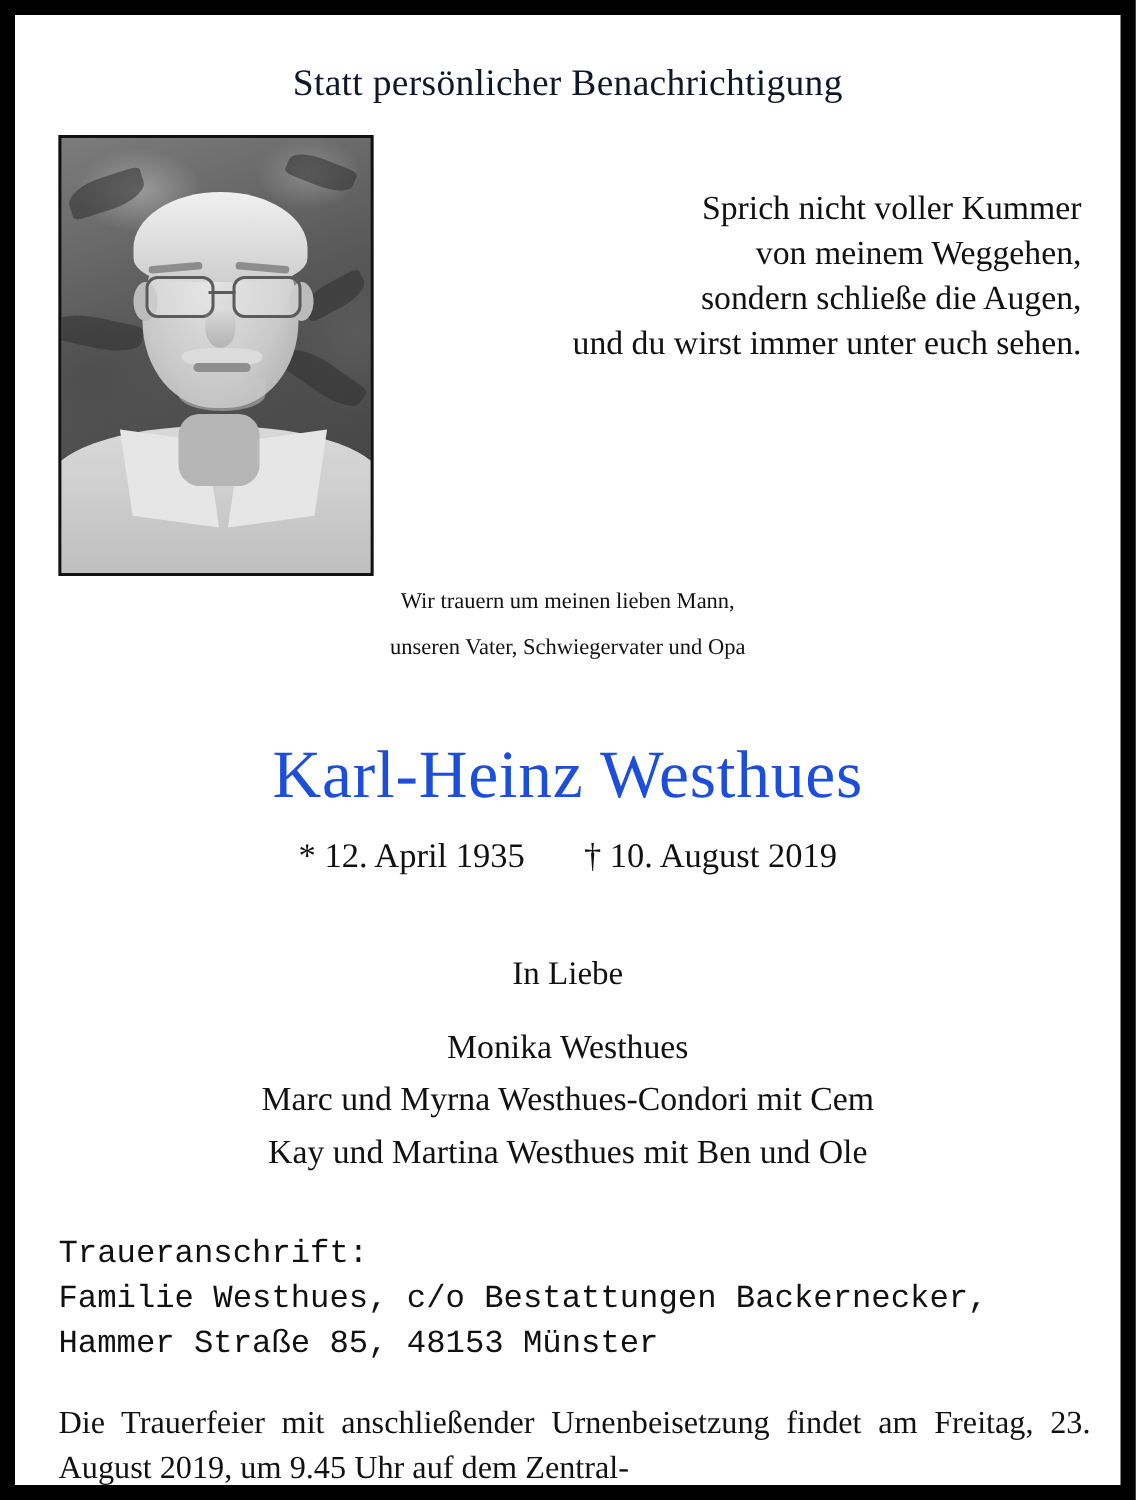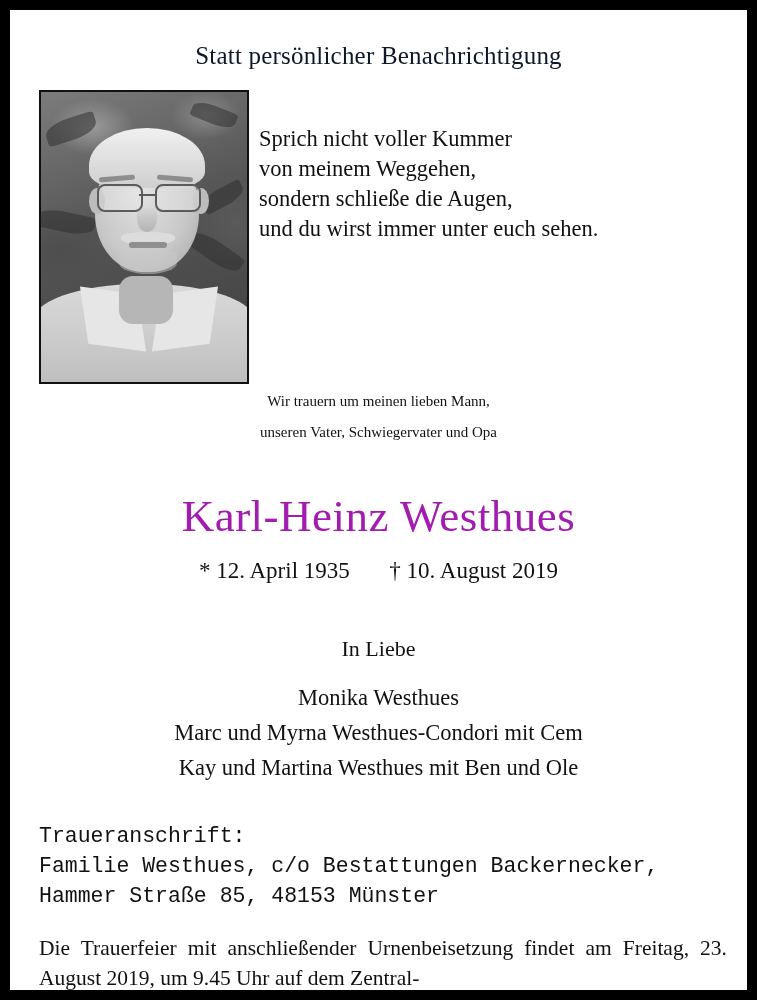--- a/index.html
+++ b/index.html
@@ -193,41 +193,41 @@
     left: 78px;
     top: 160px;
     width: 58px;
     height: 22px;
     background: rgba(200,200,200,.5);
     border-radius: 0 0 50% 50%;
   }
 
   .verse {
     flex: 1 1 auto;
-    text-align: left;
+    text-align: right;
     font-size: 22.5px;
     line-height: 30px;
     padding: 34px 26px 0 10px;
     color: #111;
   }
   .verse div { white-space: nowrap; }
 
   .mourn {
     text-align: center;
     font-size: 15px;
     line-height: 31px;
     margin-top: 2px;
     padding: 0 18px;
   }
   .name {
     text-align: center;
     font-size: 45px;
     letter-spacing: 0.5px;
     margin-top: 42px;
-    color: #a21caf;
+    color: #1d4ed8;
   }
   .dates {
     text-align: center;
     font-size: 23px;
     margin-top: 16px;
   }
   .dates .sep { display: inline-block; width: 28px; }
   .inlove {
     text-align: center;
     font-size: 22px;

